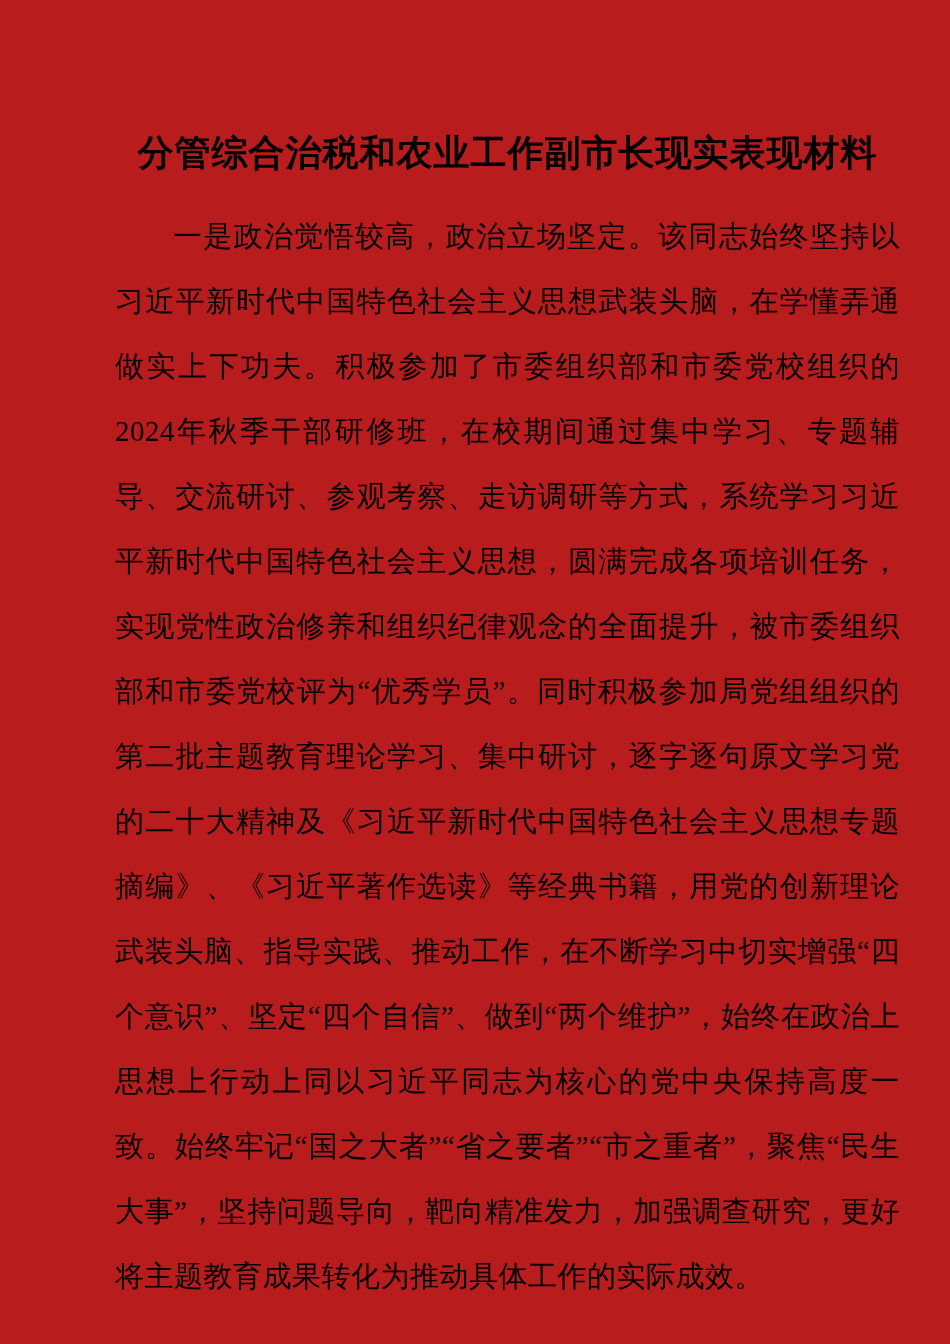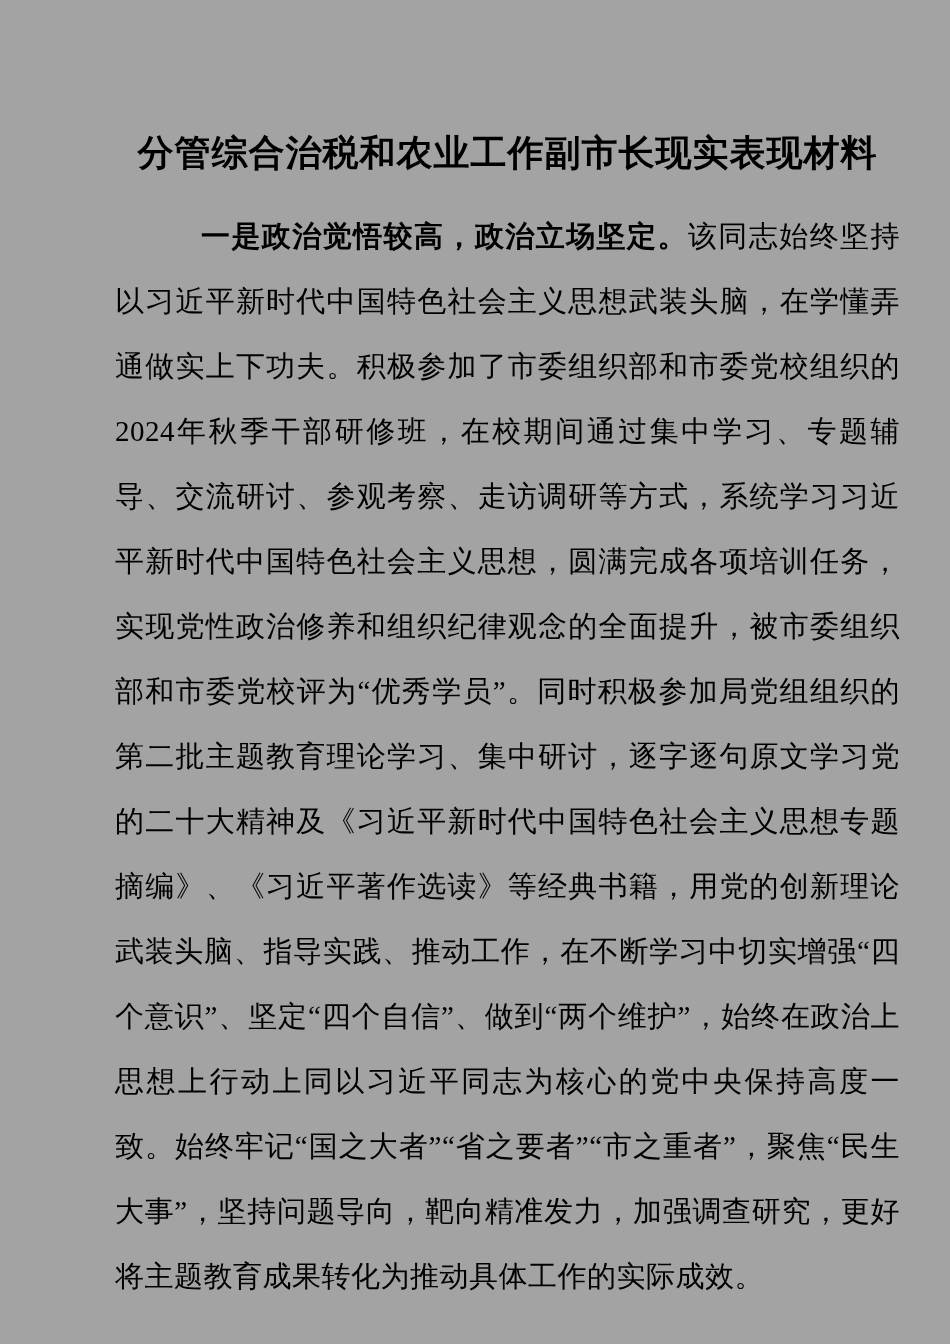--- a/index.html
+++ b/index.html
@@ -5,21 +5,21 @@
   html, body {
     margin: 0;
     padding: 0;
     background: #ffffff;
   }
   .page {
     position: relative;
     width: 950px;
     height: 1344px;
     margin: 0 auto;
-    background: #a3a3a3;
+    background: #b91c1c;
     box-sizing: border-box;
     padding: 128px 50px 0 115px;
     color: #000000;
     font-family: "Liberation Serif", serif;
     overflow: hidden;
   }
   .doc-title {
     margin: 0 0 26px 0;
     font-size: 36px;
     line-height: 50px;
@@ -31,22 +31,21 @@
   .para {
     margin: 0;
     font-size: 29px;
     line-height: 65px;
     text-align: justify;
     text-justify: inter-ideograph;
     text-indent: 2em;
     letter-spacing: 0.5px;
   }
   .para .lead {
-    font-weight: bold;
-    margin-left: 28px;
+    font-weight: normal;
   }
 </style>
 </head>
 <body>
 
 <div class="page">
   <h1 class="doc-title">分管综合治税和农业工作副市长现实表现材料</h1>
 
   <p class="para"><span class="lead">一是政治觉悟较高，政治立场坚定。</span><span>该同志始终坚持以习近平新时代中国特色社会主义思想武装头脑，在学懂弄通做实上下功夫。积极参加了市委组织部和市委党校组织的2024年秋季干部研修班，在校期间通过集中学习、专题辅导、交流研讨、参观考察、走访调研等方式，系统学习习近平新时代中国特色社会主义思想，圆满完成各项培训任务，实现党性政治修养和组织纪律观念的全面提升，被市委组织部和市委党校评为“优秀学员”。同时积极参加局党组组织的第二批主题教育理论学习、集中研讨，逐字逐句原文学习党的二十大精神及《习近平新时代中国特色社会主义思想专题摘编》、《习近平著作选读》等经典书籍，用党的创新理论武装头脑、指导实践、推动工作，在不断学习中切实增强“四个意识”、坚定“四个自信”、做到“两个维护”，始终在政治上思想上行动上同以习近平同志为核心的党中央保持高度一致。始终牢记“国之大者”“省之要者”“市之重者”，聚焦“民生大事”，坚持问题导向，靶向精准发力，加强调查研究，更好将主题教育成果转化为推动具体工作的实际成效。</span></p>
 

